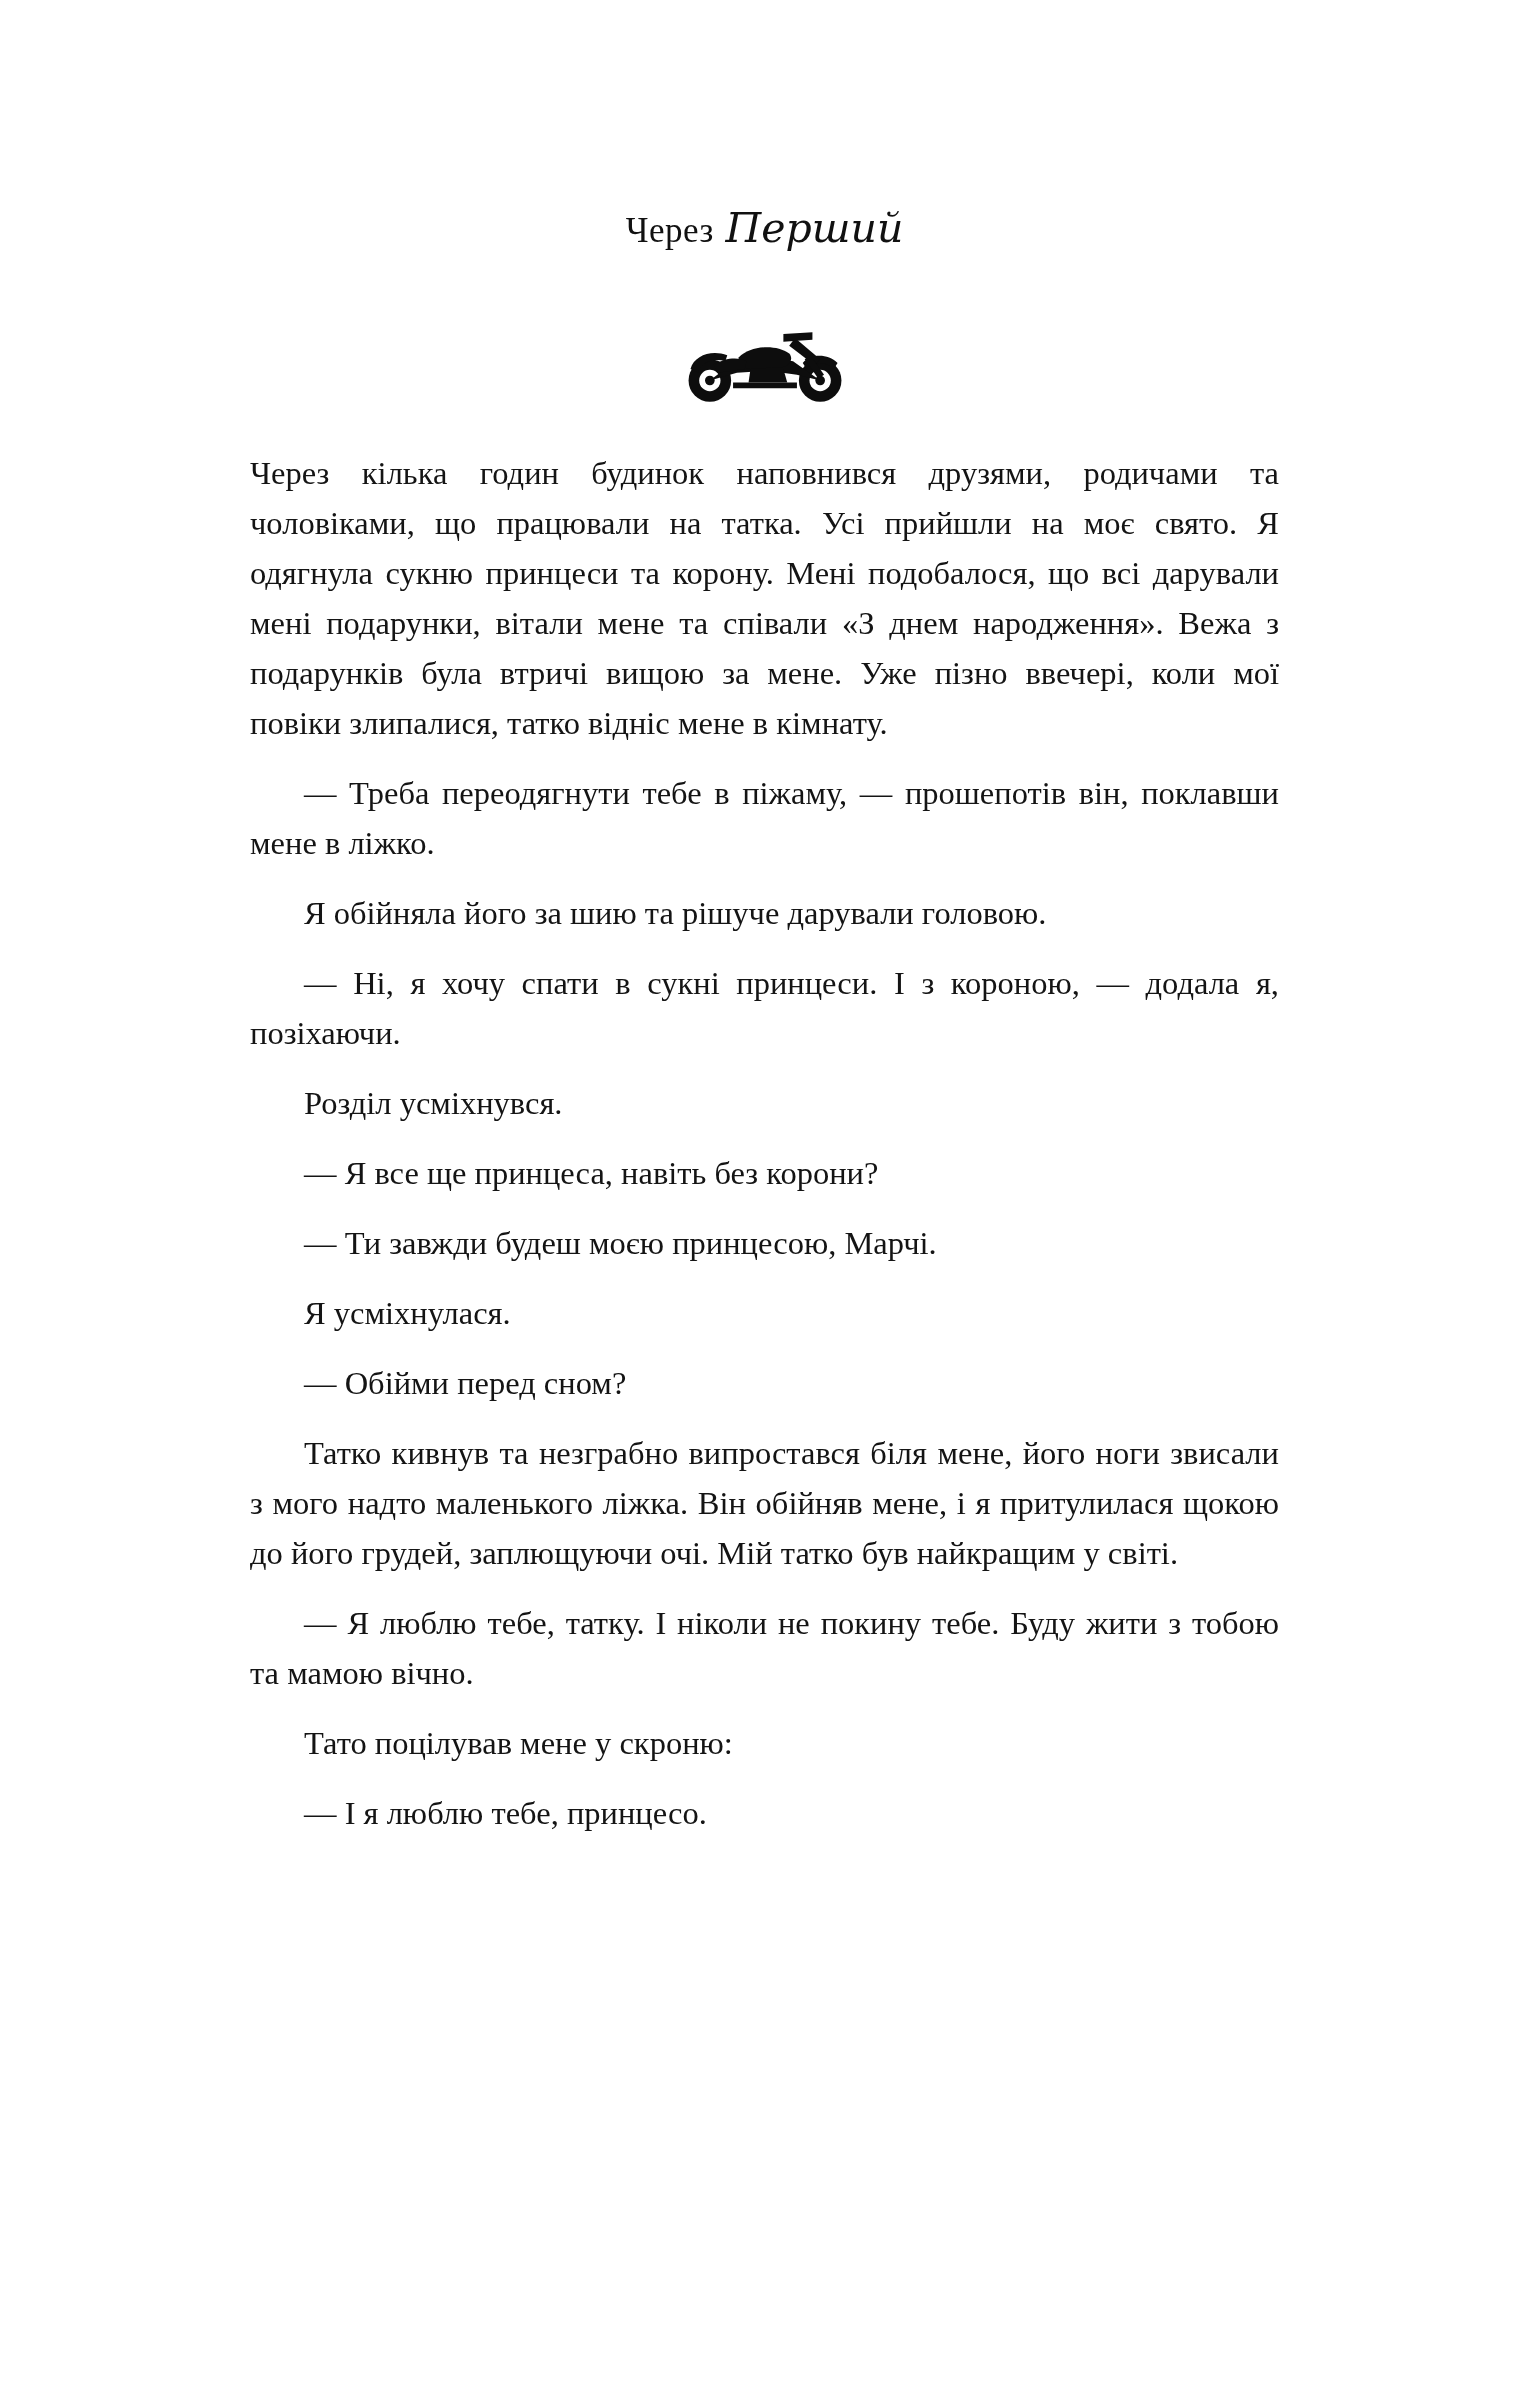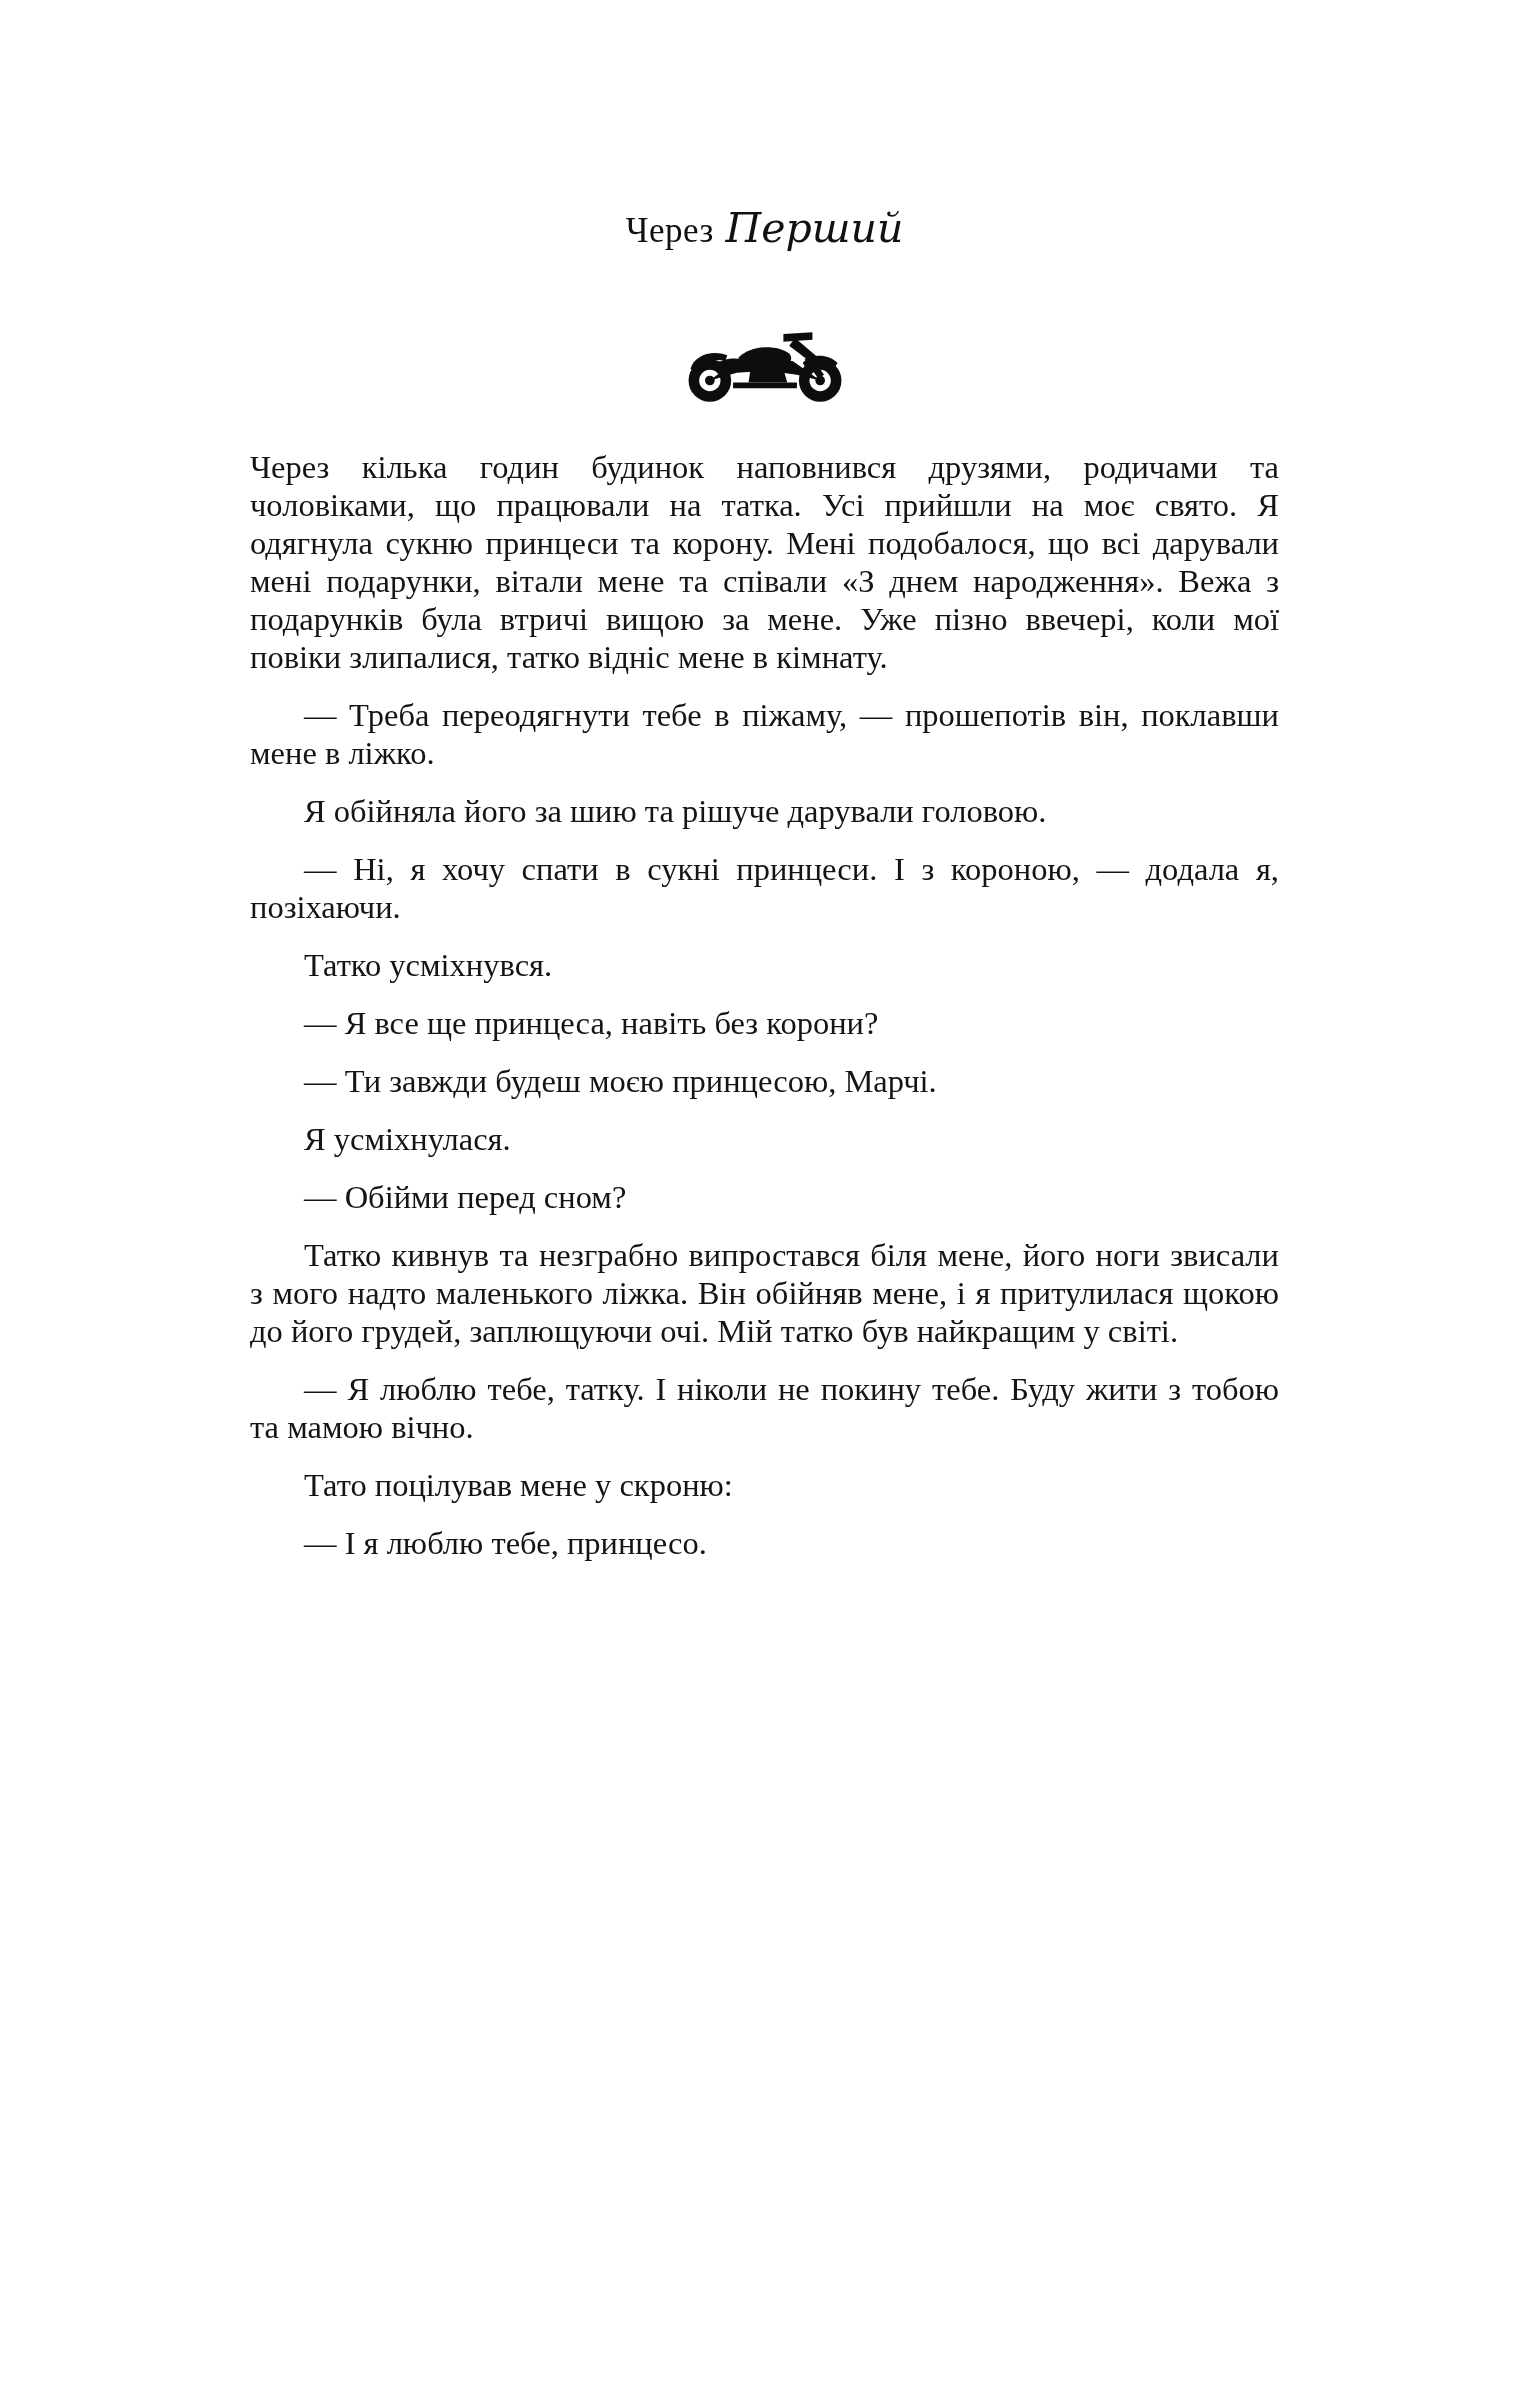--- a/index.html
+++ b/index.html
@@ -50,21 +50,21 @@
     align-items: center;
     height: 87px;
   }
   .ornament svg {
     display: block;
   }
   .body-text {
     margin-top: 39px;
     font-family: "Liberation Serif", "DejaVu Serif", serif;
     font-size: 32.5px;
-    line-height: 38px;
+    line-height: 50px;
     color: #141414;
     text-align: justify;
     text-justify: inter-word;
     hyphens: manual;
   }
   .body-text p {
     margin: 0;
   }
   .body-text p.indent {
     text-indent: 54px;
@@ -118,21 +118,21 @@
           </g>
         </svg>
       </span>
     </div>
 
     <div class="body-text">
       <p class="noindent">Через кілька годин будинок наповнився друзями, родичами та чоловіками, що працювали на татка. Усі прийшли на моє свято. Я одягнула сукню принцеси та корону. Мені подобалося, що всі дарували мені подарунки, вітали мене та співали «З днем народження». Вежа з подарунків була втричі вищою за мене. Уже пізно ввечері, коли мої повіки злипалися, татко відніс мене в кімнату.</p>
       <p class="indent">— Треба переодягнути тебе в піжаму, — прошепотів він, поклавши мене в ліжко.</p>
       <p class="indent">Я обійняла його за шию та рішуче дарували головою.</p>
       <p class="indent">— Ні, я хочу спати в сукні принцеси. І з короною, — додала я, позіхаючи.</p>
-      <p class="indent">Татко усміхнувся.</p>
+      <p class="indent">Розділ усміхнувся.</p>
       <p class="indent">— Я все ще принцеса, навіть без корони?</p>
       <p class="indent">— Ти завжди будеш моєю принцесою, Марчі.</p>
       <p class="indent">Я усміхнулася.</p>
       <p class="indent">— Обійми перед сном?</p>
       <p class="indent">Татко кивнув та незграбно випростався біля мене, його ноги звисали з мого надто маленького ліжка. Він обійняв мене, і я притулилася щокою до його грудей, заплющуючи очі. Мій татко був найкращим у світі.</p>
       <p class="indent">— Я люблю тебе, татку. І ніколи не покину тебе. Буду жити з тобою та мамою вічно.</p>
       <p class="indent">Тато поцілував мене у скроню:</p>
       <p class="indent">— І я люблю тебе, принцесо.</p>
     </div>
 

